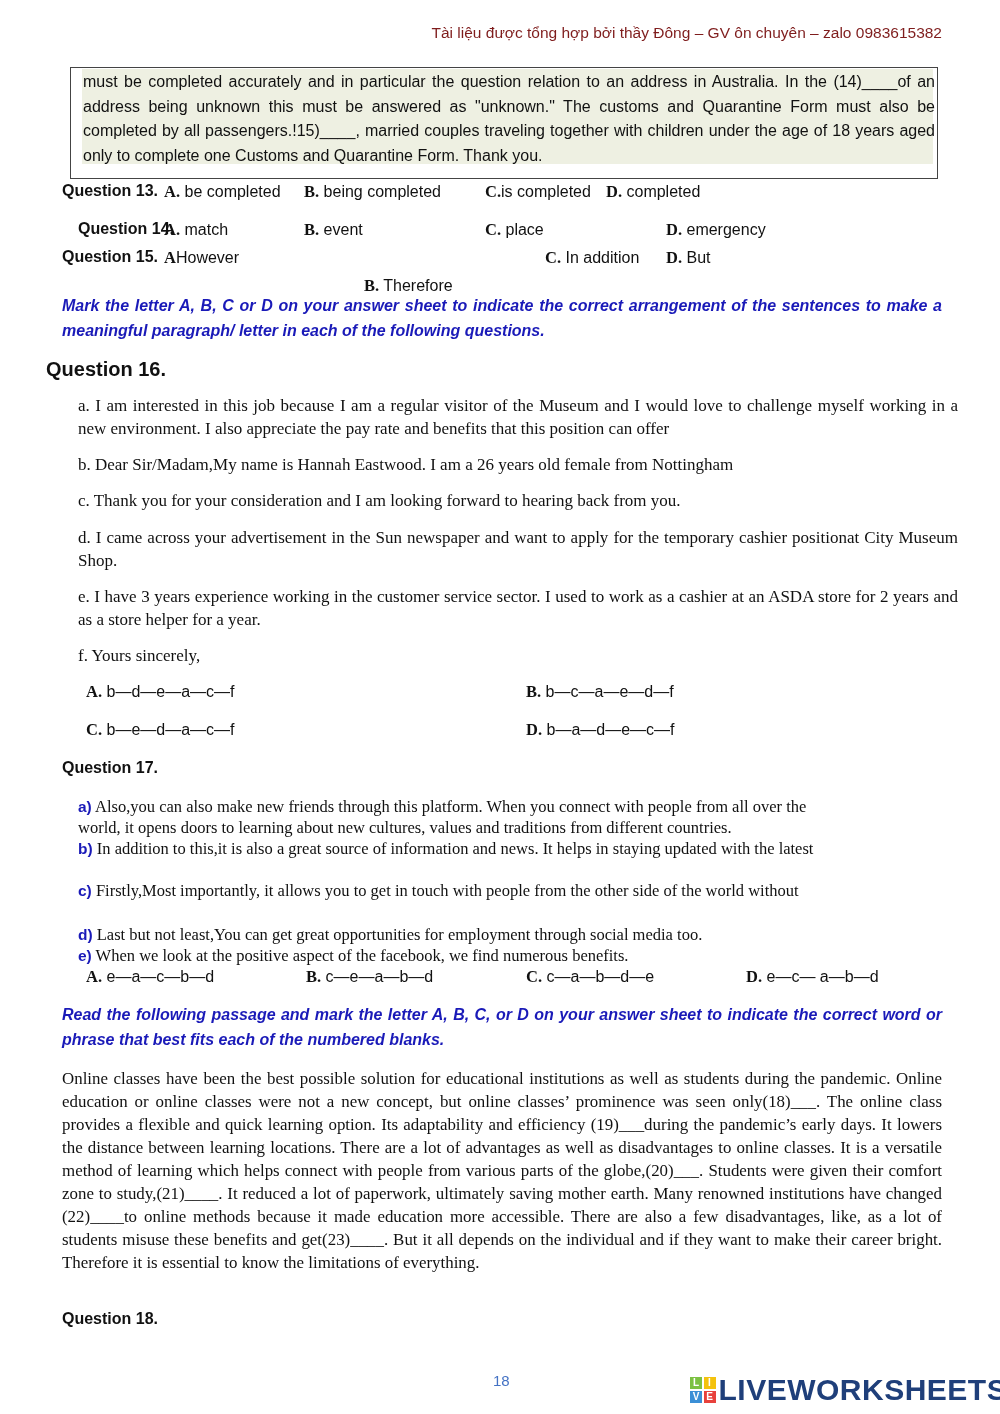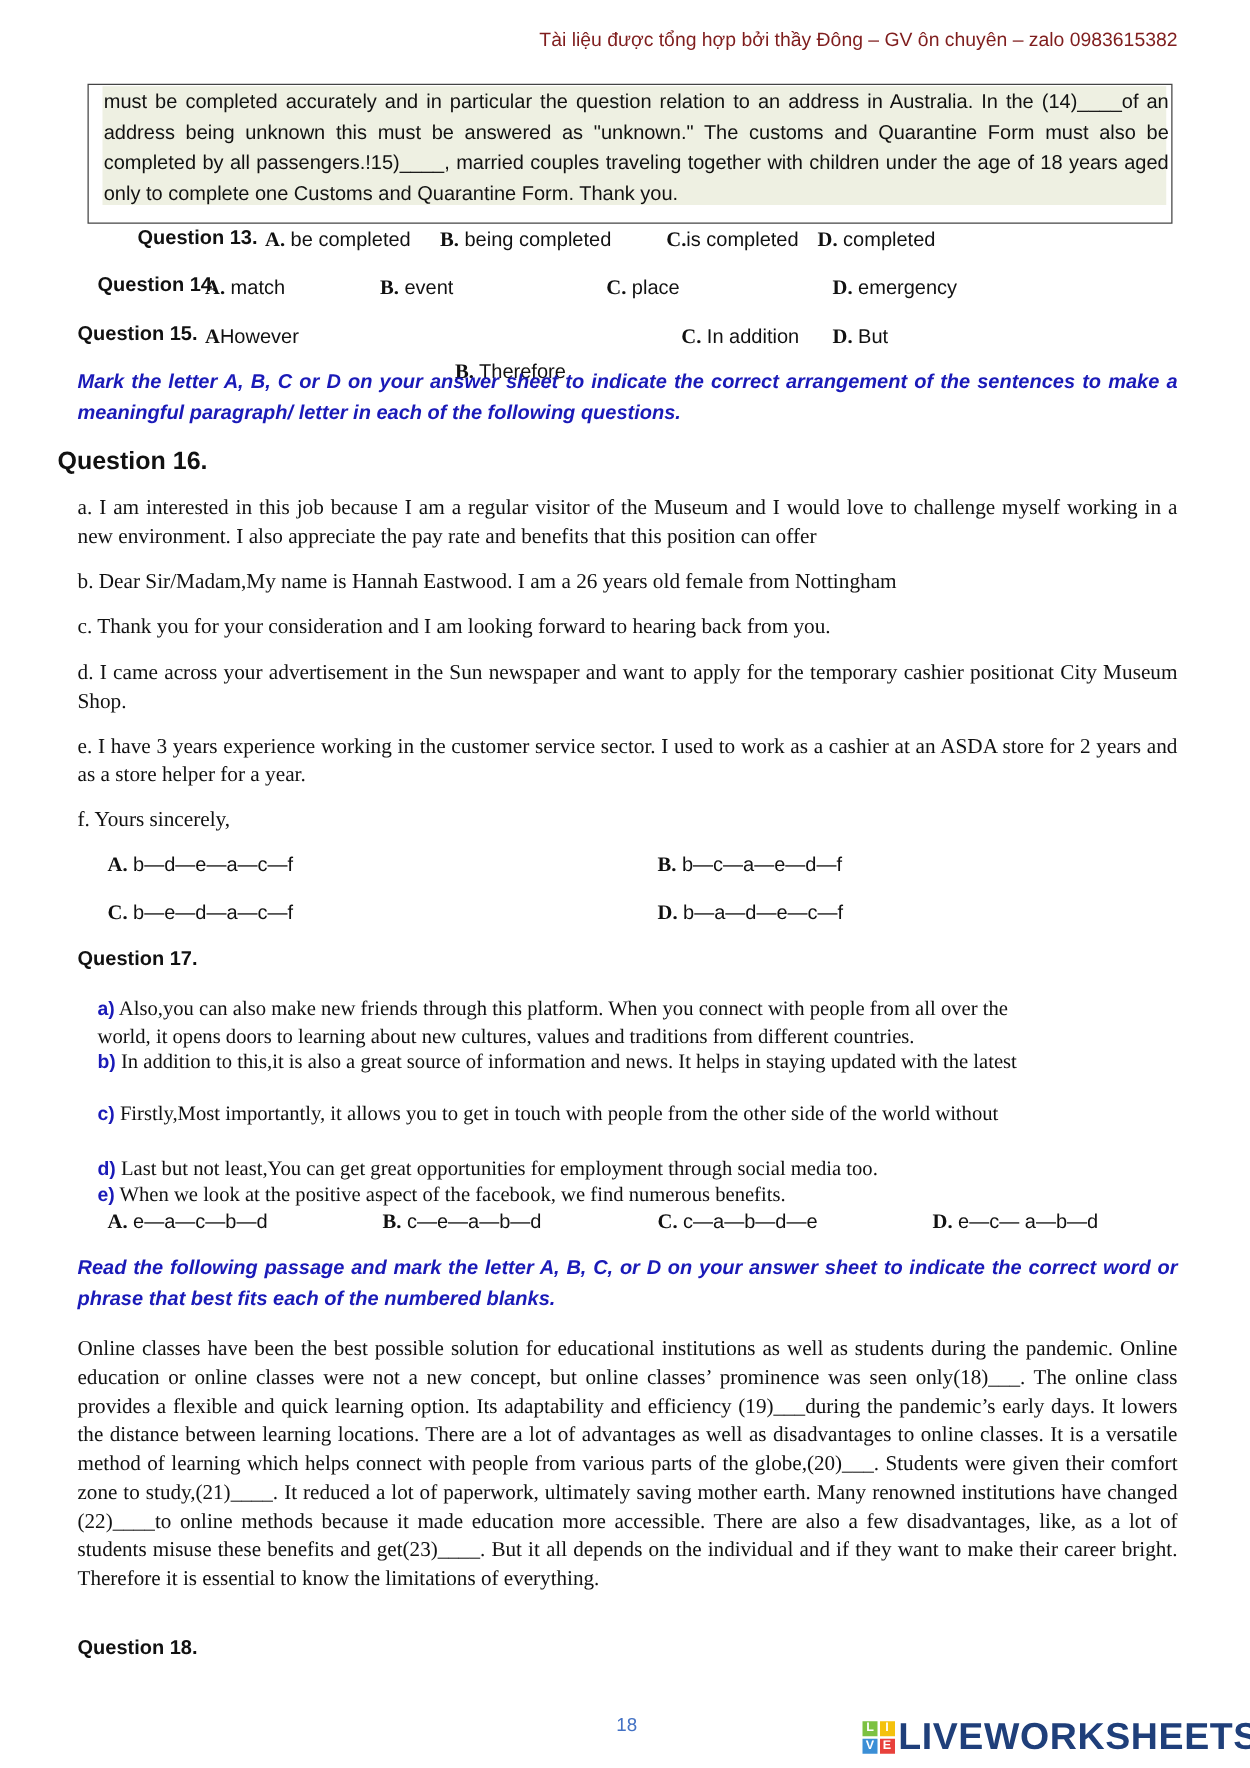--- a/index.html
+++ b/index.html
@@ -14,21 +14,21 @@
   .passage-inner { position: absolute; left: 11px; top: 1px; right: 4px; bottom: 14px; background: #eef0e2; }
   .passage-text { position: absolute; left: 12px; top: 2px; width: 852px; font-size: 16px; line-height: 24.6px; text-align: justify; }
 
   .qrow { left: 62px; font-size: 16px; height: 22px; }
   .qlabel { font-weight: bold; }
   .opt { position: absolute; white-space: nowrap; }
   .letter { font-family: "Liberation Serif", "DejaVu Serif", serif; font-weight: bold; font-size: 16.5px; }
 
   .instruction { left: 62px; width: 880px; color: #1a1ab8; font-weight: bold; font-style: italic; font-size: 16px; line-height: 24.5px; text-align: justify; }
 
-  .para { left: 62px; width: 880px; font-size: 17px; line-height: 23px; text-align: justify; }
+  .para { left: 78px; width: 880px; font-size: 17px; line-height: 23px; text-align: justify; }
 
   .q17item { left: 78px; width: 845px; font-size: 16.5px; line-height: 21px; text-align: justify; }
   .q17item .marker { color: #1a1ab8; font-family: "Liberation Sans", "DejaVu Sans", sans-serif; font-weight: bold; font-size: 15.5px; }
   .indent-block { display: block; padding-left: 20px; }
 
   .passage2 { left: 62px; width: 880px; font-size: 16.9px; line-height: 23px; text-align: justify; }
 
   .pagenum { left: 493px; top: 1372px; font-size: 15px; color: #4472c4; }
 
   .logo { left: 690px; top: 1375px; height: 30px; display: flex; align-items: center; }
@@ -39,37 +39,37 @@
 </head>
 <body>
 
 <div class="abs header sans">Tài liệu được tổng hợp bởi thầy Đông – GV ôn chuyên – zalo 0983615382</div>
 
 <div class="abs passage-box">
   <div class="passage-inner"></div>
   <div class="passage-text sans">must be completed accurately and in particular the question relation to an address in Australia.  In the (14)____of an address being unknown this must be answered as "unknown."  The customs and Quarantine Form must also be completed by all passengers.!15)____, married couples traveling together with children under the age of 18 years aged only to complete one Customs and Quarantine Form.  Thank you.</div>
 </div>
 
-<div class="abs qrow sans" style="top:182px; width:880px;margin-left:48px;">
+<div class="abs qrow sans" style="top:182px; width:880px;">
   <span class="opt qlabel" style="left:0;">Question 13.</span>
   <span class="opt" style="left:102px;"><span class="letter">A.</span><span> be completed</span></span>
   <span class="opt" style="left:242px;"><span class="letter">B.</span><span> being completed</span></span>
   <span class="opt" style="left:423px;"><span class="letter">C.</span><span>is completed</span></span>
   <span class="opt" style="left:544px;"><span class="letter">D.</span><span> completed</span></span>
 </div>
 
 <div class="abs qrow sans" style="top:220px; width:880px;">
   <span class="opt qlabel" style="left:16px;">Question 14.</span>
   <span class="opt" style="left:102px;"><span class="letter">A.</span><span> match</span></span>
   <span class="opt" style="left:242px;"><span class="letter">B.</span><span> event</span></span>
   <span class="opt" style="left:423px;"><span class="letter">C.</span><span> place</span></span>
   <span class="opt" style="left:604px;"><span class="letter">D.</span><span> emergency</span></span>
 </div>
 
-<div class="abs qrow sans" style="top:259px; width:880px;text-align:center;">
+<div class="abs qrow sans" style="top:248px; width:880px;text-align:center;">
   <span class="opt qlabel" style="left:0;">Question 15.</span>
   <span class="opt" style="left:102px;"><span class="letter">A</span><span>However</span></span>
   <span class="opt" style="left:302px;margin-top:28px;"><span class="letter">B.</span><span> Therefore</span></span>
   <span class="opt" style="left:483px;"><span class="letter">C.</span><span> In addition</span></span>
   <span class="opt" style="left:604px;"><span class="letter">D.</span><span> But</span></span>
 </div>
 
 <div class="abs instruction sans" style="top:294px;">Mark the letter A, B, C or D on your answer sheet to indicate the correct arrangement of the sentences to make a meaningful paragraph/ letter in each of the following questions.</div>
 
 <div class="abs sans qlabel" style="left:46px; top:358px; font-size:20px;">Question 16.</div>

